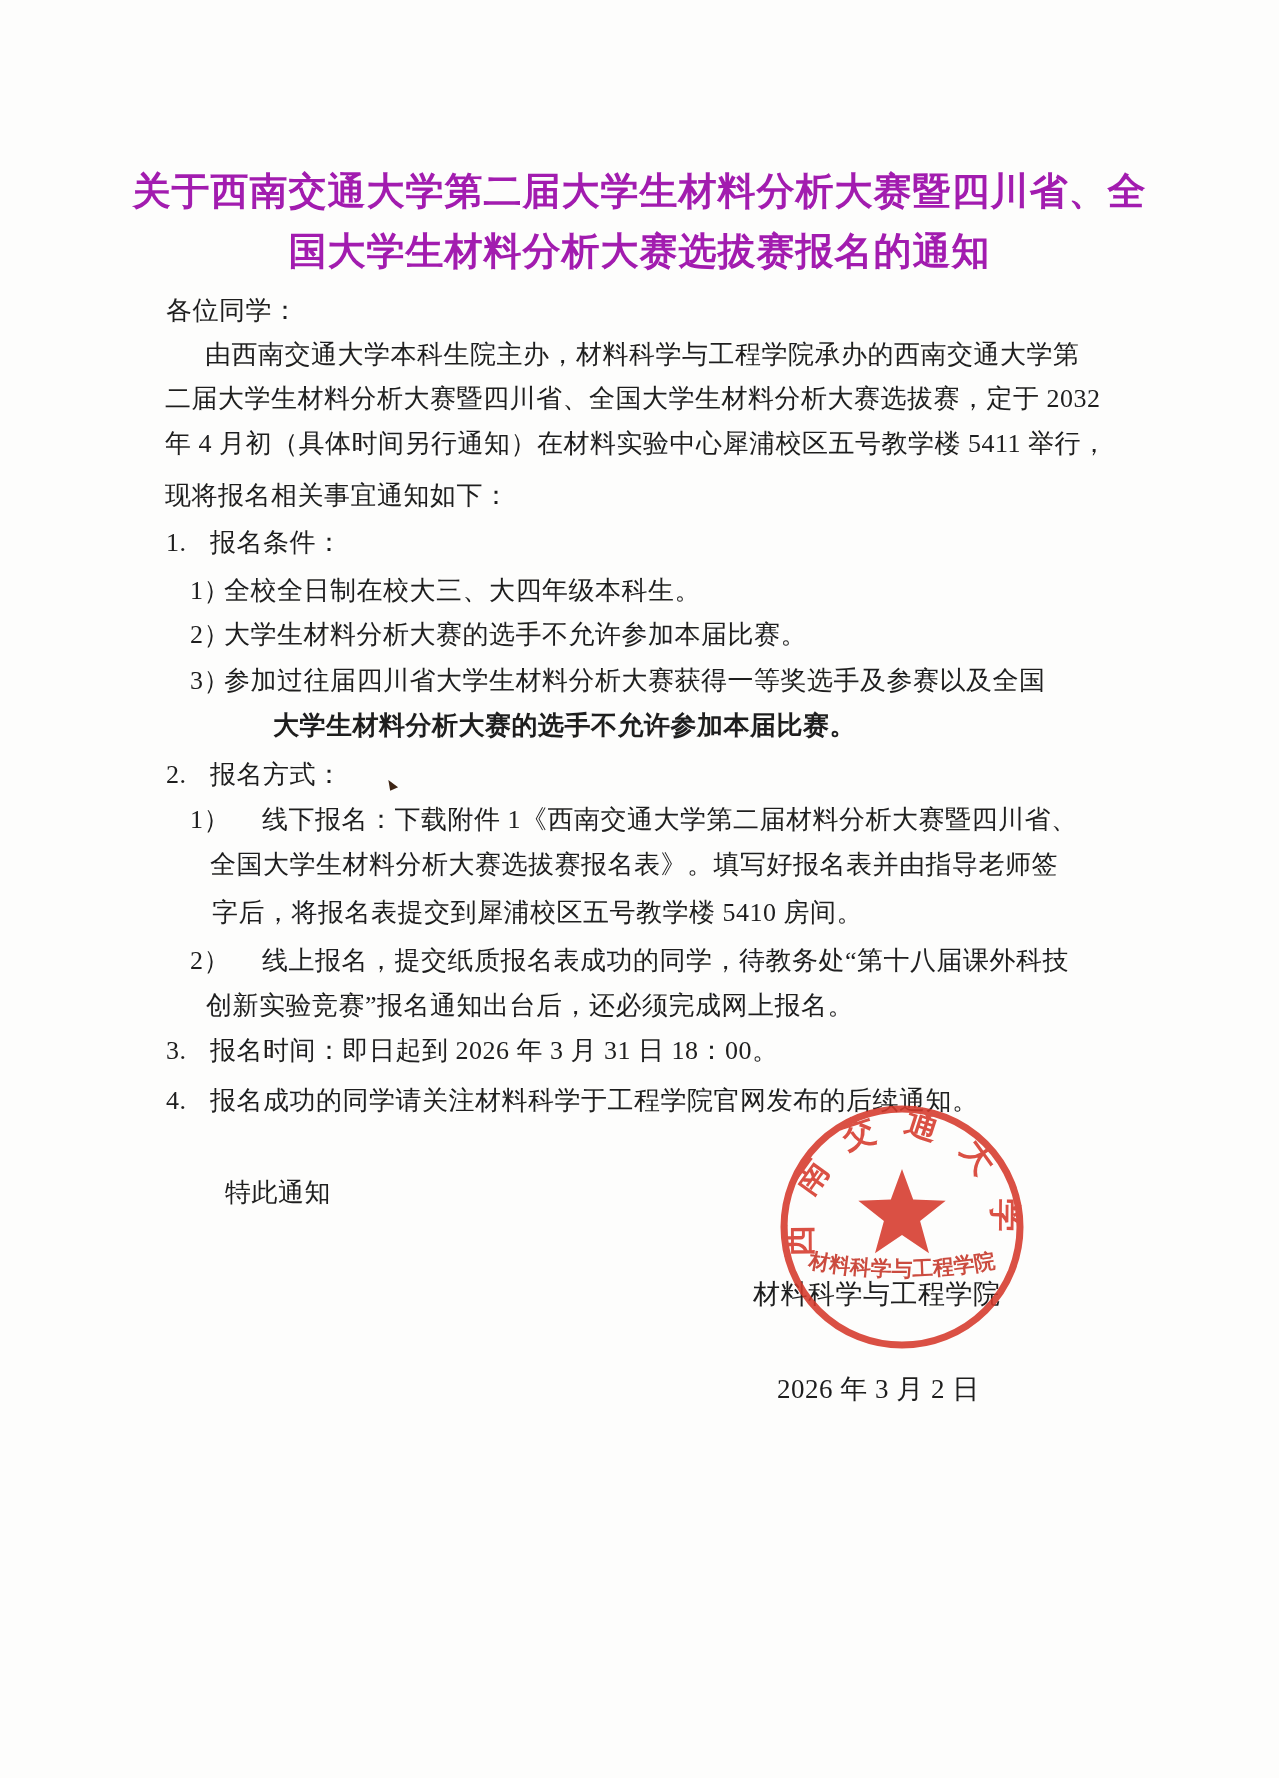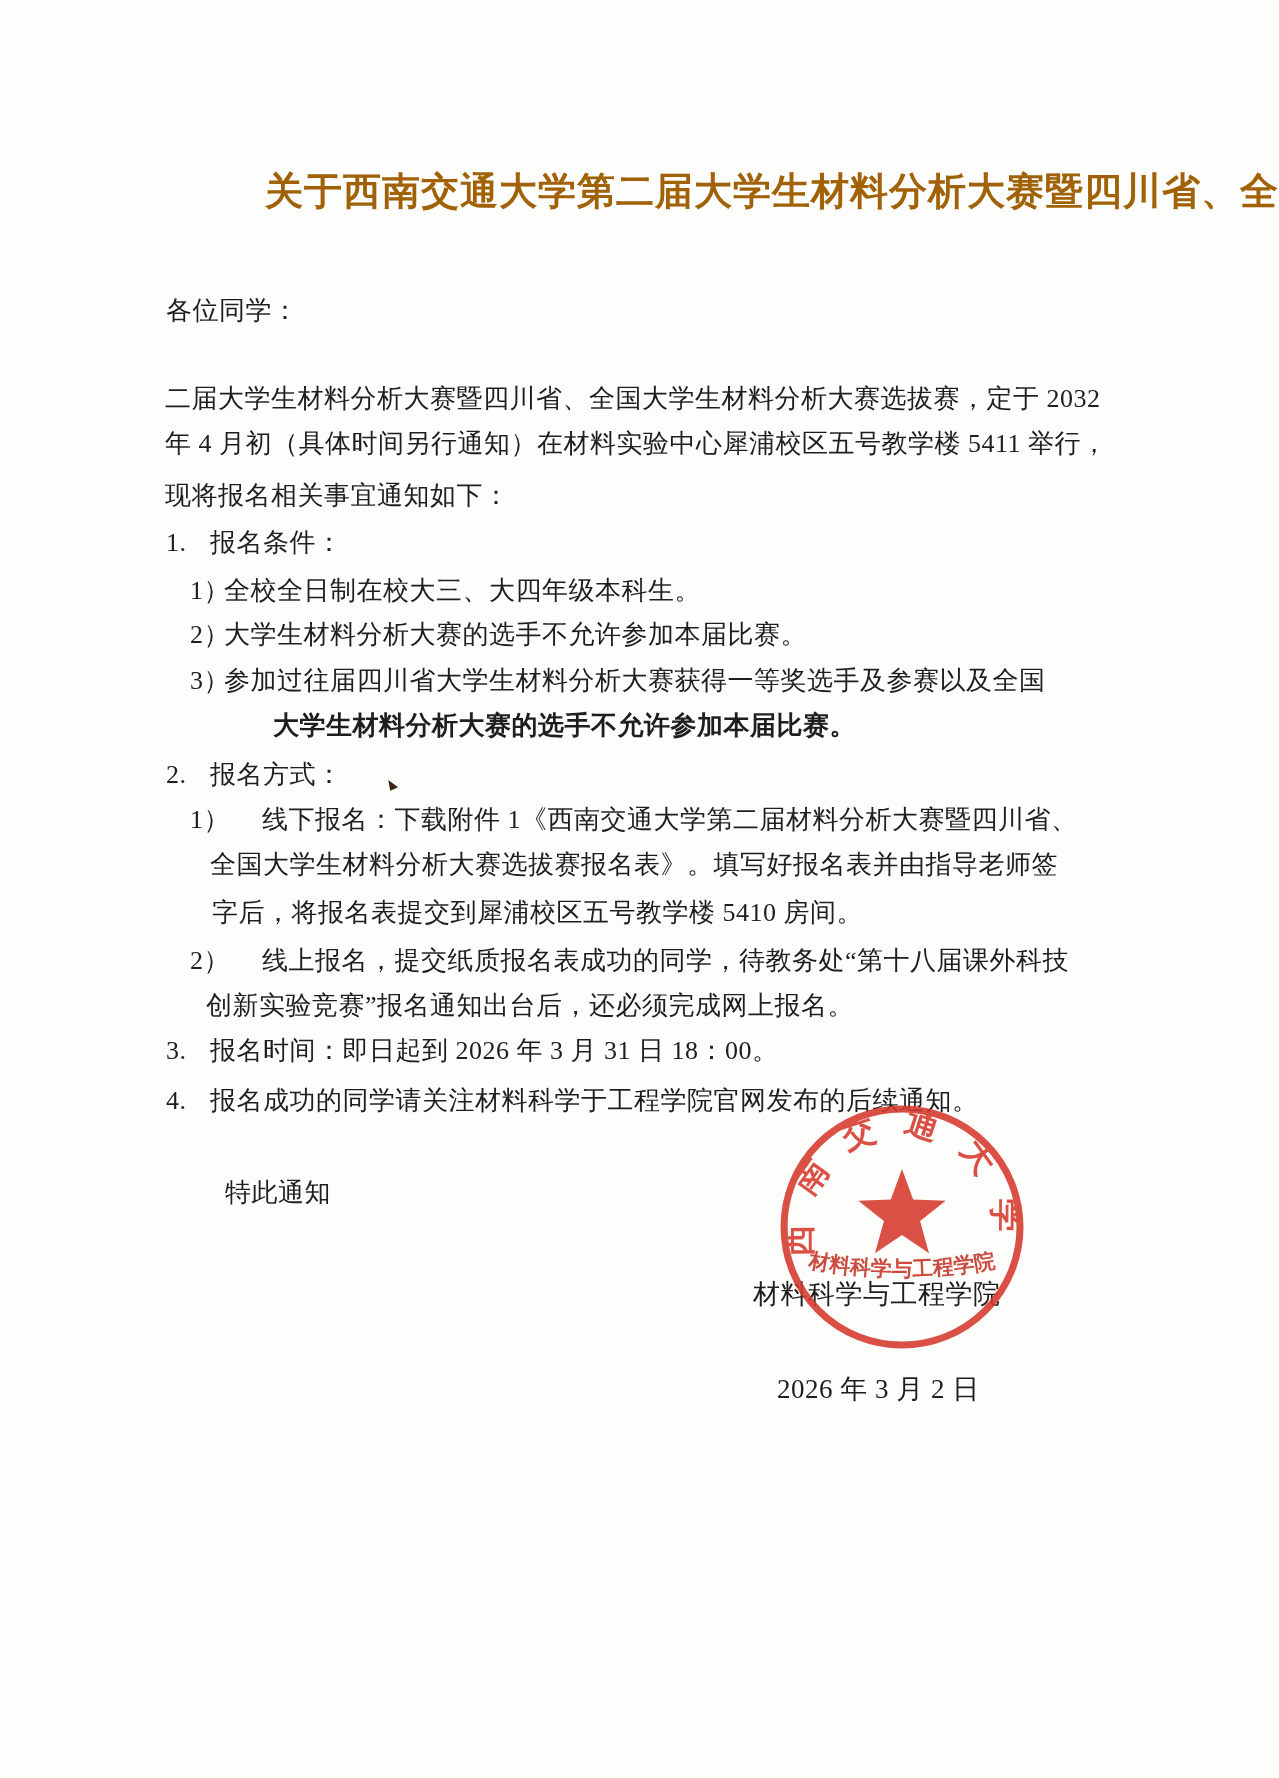--- a/index.html
+++ b/index.html
@@ -7,40 +7,42 @@
     position:relative;
     width:1279px;height:1778px;
     background:#fdfdfc;
     font-family:"Liberation Serif","DejaVu Serif",serif;
     color:#1e1e1e;
     overflow:hidden;
   }
   .line{position:absolute;font-size:26px;line-height:34px;white-space:nowrap;letter-spacing:0.5px;}
   .title-line{
     position:absolute;left:0;width:100%;
-    text-align:right;font-weight:bold;font-size:38px;
-    letter-spacing:1px;color:#a16207;white-space:nowrap;
+    text-align:center;font-weight:bold;font-size:38px;
+    letter-spacing:1px;color:#a21caf;white-space:nowrap;
   }
   .num{display:inline-block;}
   .num-main{width:44px;}
   .num-sub1{width:34px;}
   .num-sub2{width:72px;}
   .stamp{position:absolute;left:762px;top:1087px;width:280px;height:280px;opacity:0.88;}
   .penmark{position:absolute;left:385px;top:780px;width:14px;height:14px;}
   .sig{position:absolute;font-size:27px;white-space:nowrap;letter-spacing:0.5px;}
 </style>
 </head>
 <body>
 
 <div class="page">
 
   <div class="title-line" style="top:166px;">关于西南交通大学第二届大学生材料分析大赛暨四川省、全</div>
+  <div class="title-line" style="top:226px;">国大学生材料分析大赛选拔赛报名的通知</div>
 
   <div class="line" style="left:166px;top:294px;">各位同学：</div>
 
+  <div class="line" style="left:205px;top:338px;">由西南交通大学本科生院主办，材料科学与工程学院承办的西南交通大学第</div>
   <div class="line" style="left:165px;top:382px;">二届大学生材料分析大赛暨四川省、全国大学生材料分析大赛选拔赛，定于 2032</div>
   <div class="line" style="left:165px;top:427px;">年 4 月初（具体时间另行通知）在材料实验中心犀浦校区五号教学楼 5411 举行，</div>
   <div class="line" style="left:165px;top:479px;">现将报名相关事宜通知如下：</div>
 
   <div class="line" style="left:166px;top:526px;"><span class="num num-main">1.</span><span>报名条件：</span></div>
 
   <div class="line" style="left:190px;top:574px;"><span class="num num-sub1">1）</span><span>全校全日制在校大三、大四年级本科生。</span></div>
 
   <div class="line" style="left:190px;top:618px;"><span class="num num-sub1">2）</span><span>大学生材料分析大赛的选手不允许参加本届比赛。</span></div>
 

